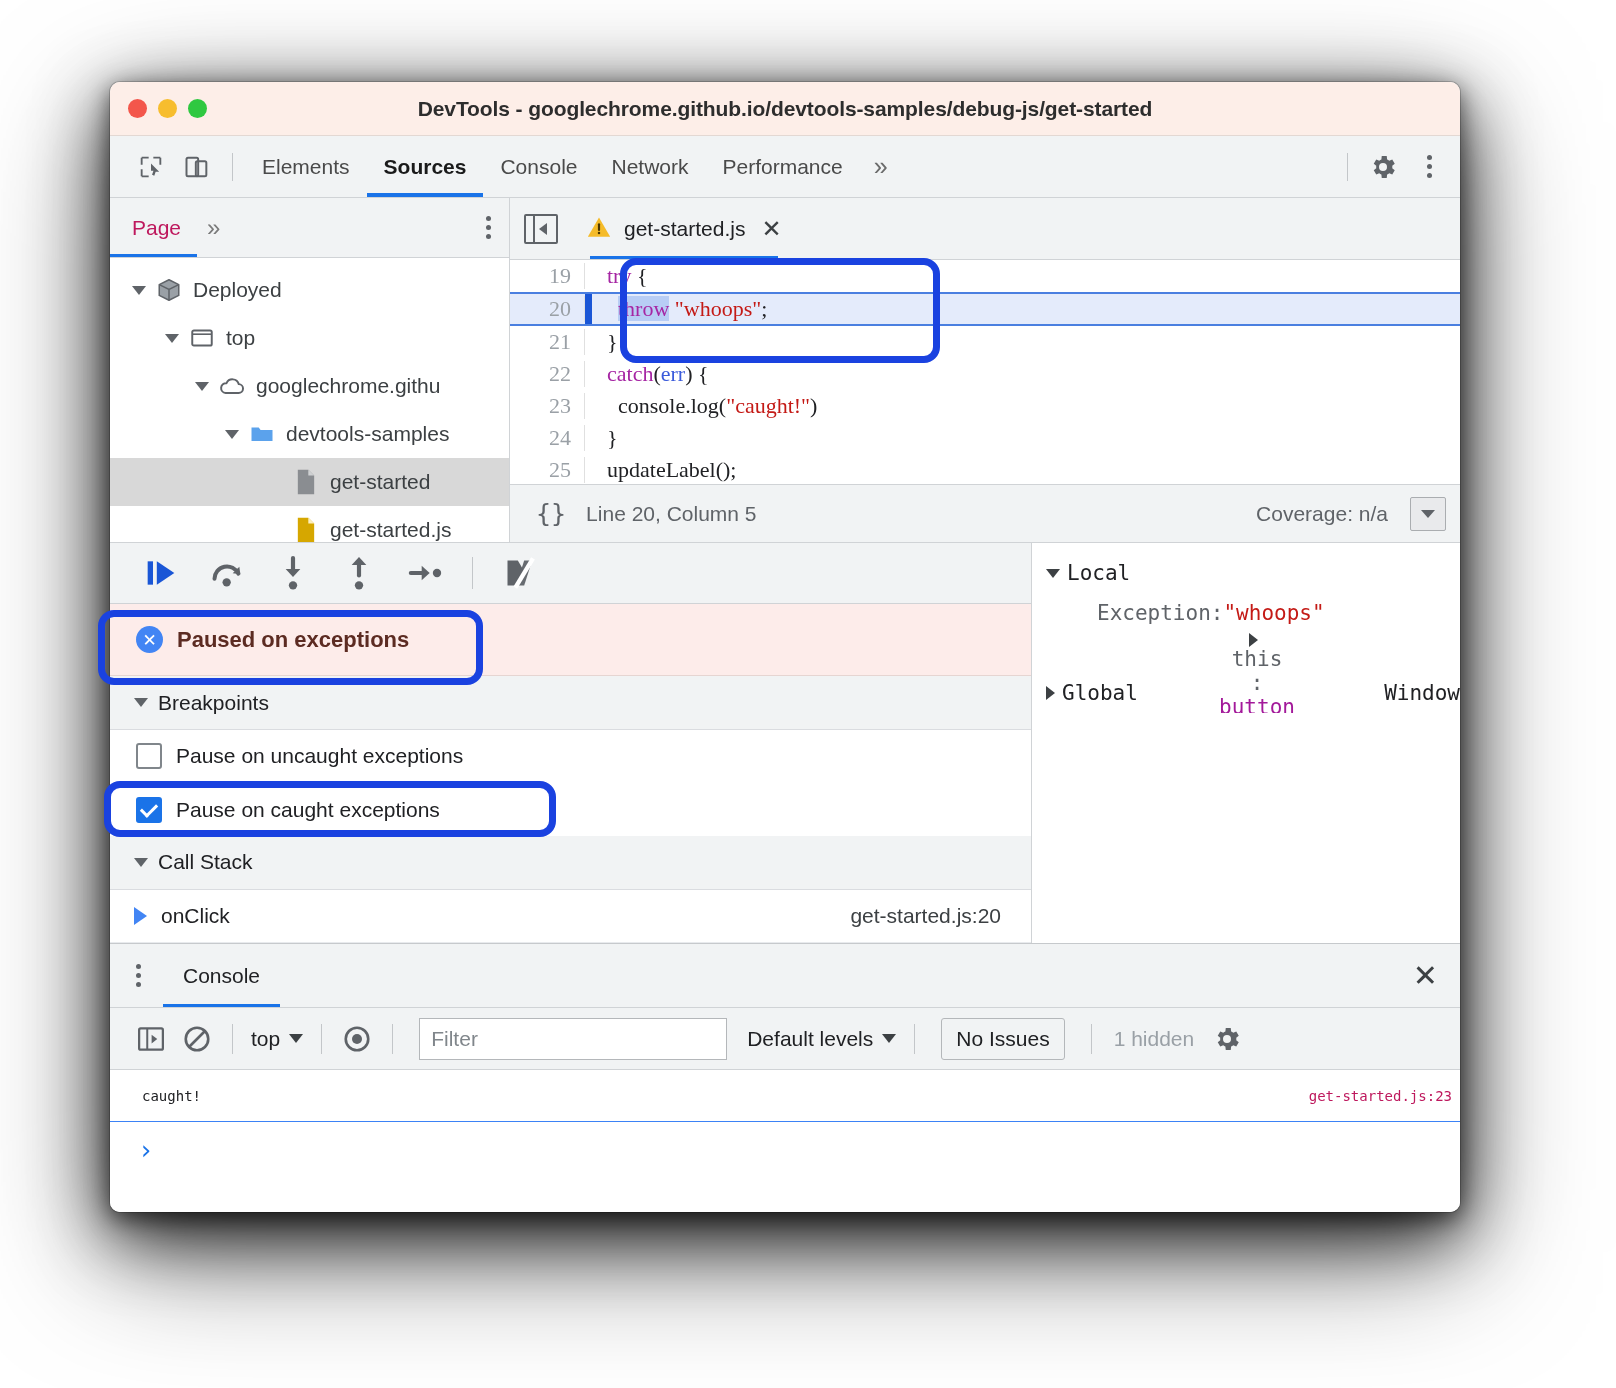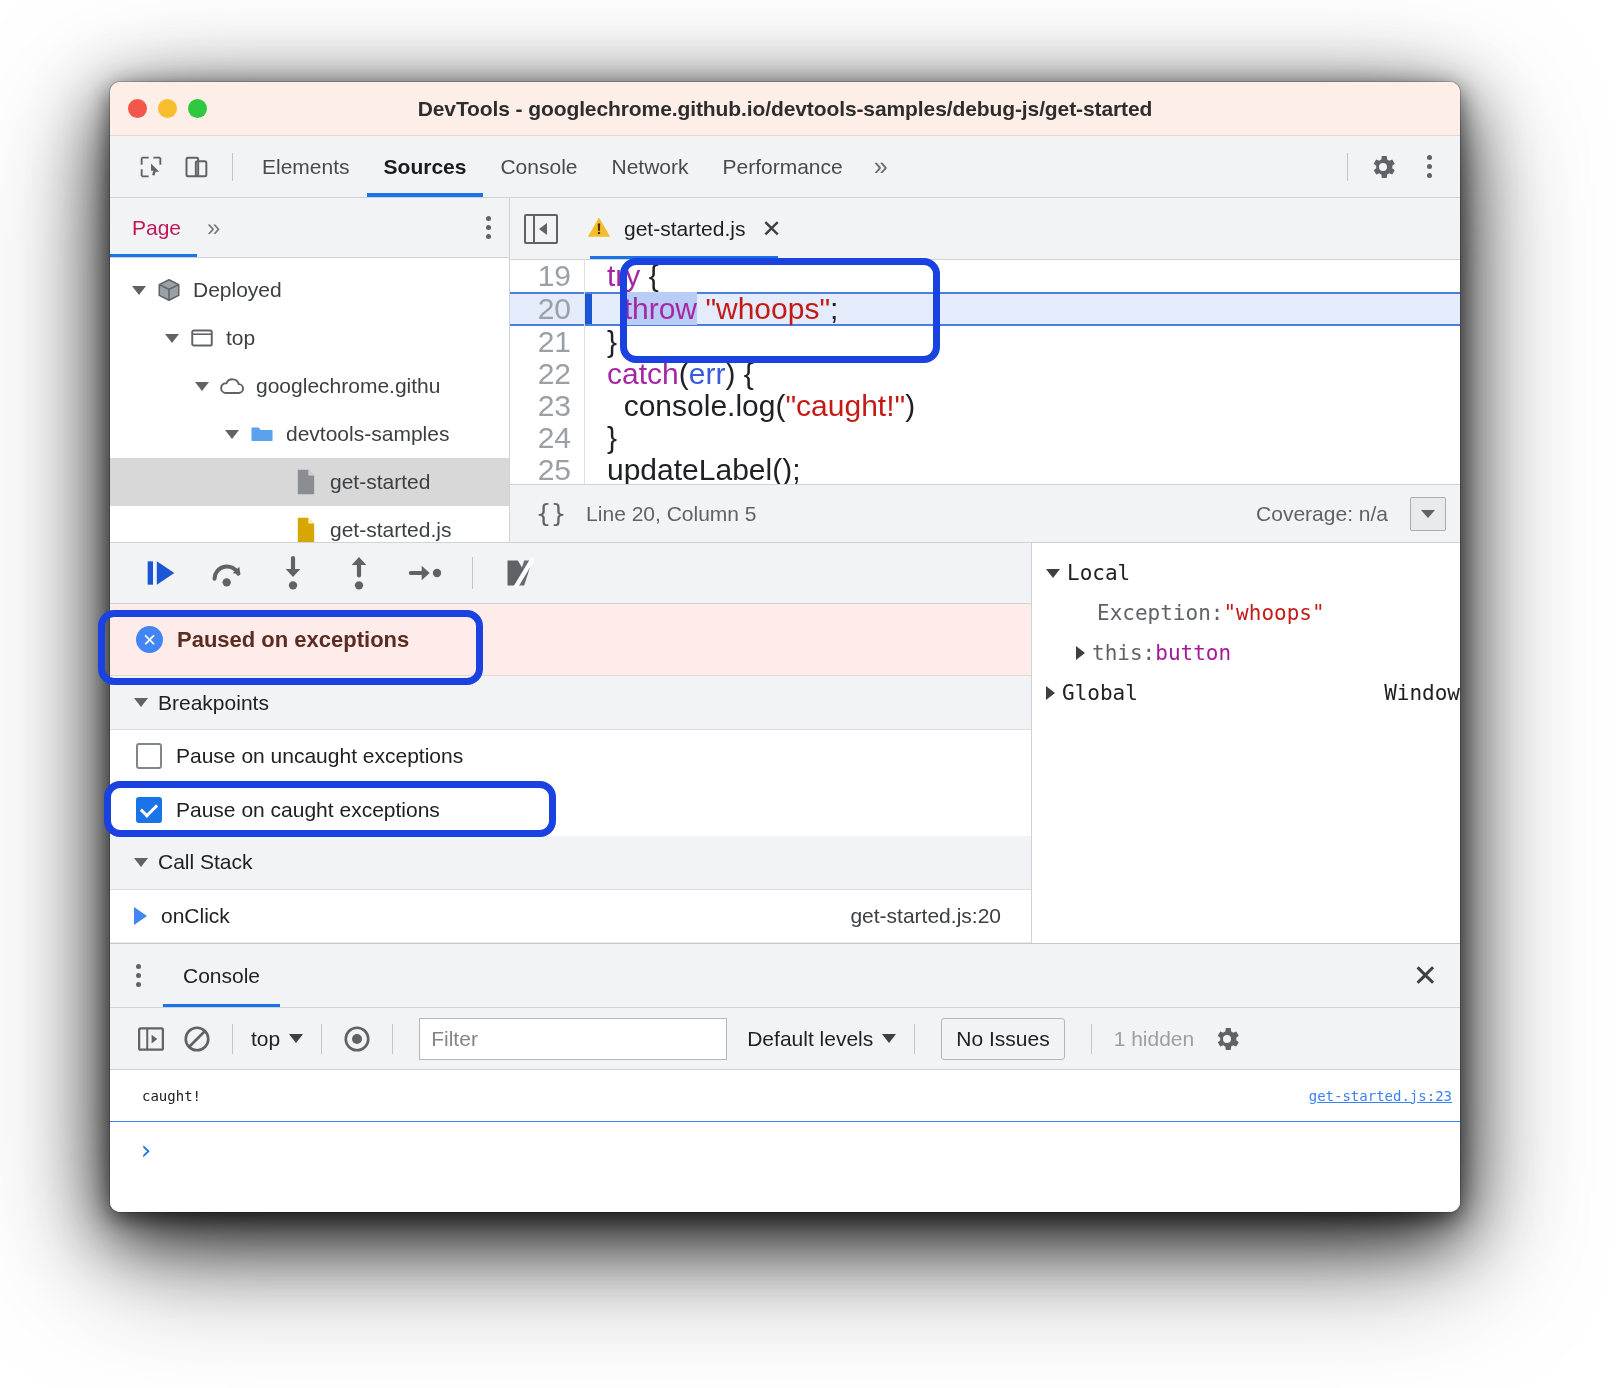--- a/index.html
+++ b/index.html
@@ -190,22 +190,22 @@
     content: ""; position: absolute; left: 10px; right: 10px; bottom: 0;
     height: 3px; background: #1a73e8;
   }
   .warn-tri { margin-right: 12px; }
   .ed-tab-name { font-size: 21px; color: #202124; }
   .ed-close { margin-left: 16px; font-size: 24px; color: #3c4043; line-height: 1; cursor: pointer; }
 
   .code-area {
     flex: 1 1 auto; position: relative; overflow: hidden;
     background: #ffffff;
-    font-family: Liberation Sans, sans-serif;
-    font-size: 30px;
+    font-family: Liberation Serif, serif;
+    font-size: 22px;
   }
   .cline {
     height: 32px; display: flex; align-items: center;
     position: relative; white-space: pre;
   }
   .cline.exec { background: #e4ebfb; border-top: 2px solid #4a7fe0; border-bottom: 2px solid #4a7fe0; height: 34px; }
   .cline.exec .gutter-bar { position: absolute; left: 75px; top: 0; bottom: 0; width: 7px; background: #1a56d6; }
   .lineno {
     width: 75px; text-align: right; padding-right: 13px;
     color: #9aa0a6; flex: 0 0 auto; user-select: none;
@@ -394,22 +394,22 @@
 
   .console-msgs { flex: 1 1 auto; overflow: hidden; }
   .cmsg {
     min-height: 52px; display: flex; align-items: center;
     padding: 0 8px 0 32px;
     border-bottom: 1px solid #3b82f6;
     font-family: "DejaVu Sans Mono", monospace;
     font-size: 14px; color: #202124;
   }
   .cmsg-link {
-    margin-left: auto; color: #3b82f6;
-    text-decoration: underline; cursor: pointer;
+    margin-left: auto; color: #be185d;
+    cursor: pointer;
   }
   .cprompt {
     height: 56px; display: flex; align-items: center; padding-left: 28px;
     color: #1a73e8; font-family: "DejaVu Sans Mono", monospace; font-size: 26px;
     cursor: text;
   }
 
   
   .anno {
     position: absolute;
@@ -703,21 +703,21 @@
           <div class="srow">
             <span class="scaret"></span>
             <span class="s-name">Local</span>
           </div>
           <div class="srow" style="padding-left:42px;text-align:center;">
             <span class="scaret none"></span>
             <span class="s-prop">Exception</span>
             <span class="s-prop">: </span>
             <span class="s-str">"whoops"</span>
           </div>
-          <div class="srow" style="padding-left:44px;">
+          <div class="srow" style="padding-left:22px;flex-direction:column;">
             <span class="scaret closed"></span>
             <span class="s-prop">this</span>
             <span class="s-prop">: </span>
             <span class="s-obj">button</span>
           </div>
           <div class="srow">
             <span class="scaret closed"></span>
             <span class="s-name">Global</span>
             <span class="s-right">Window</span>
           </div>

